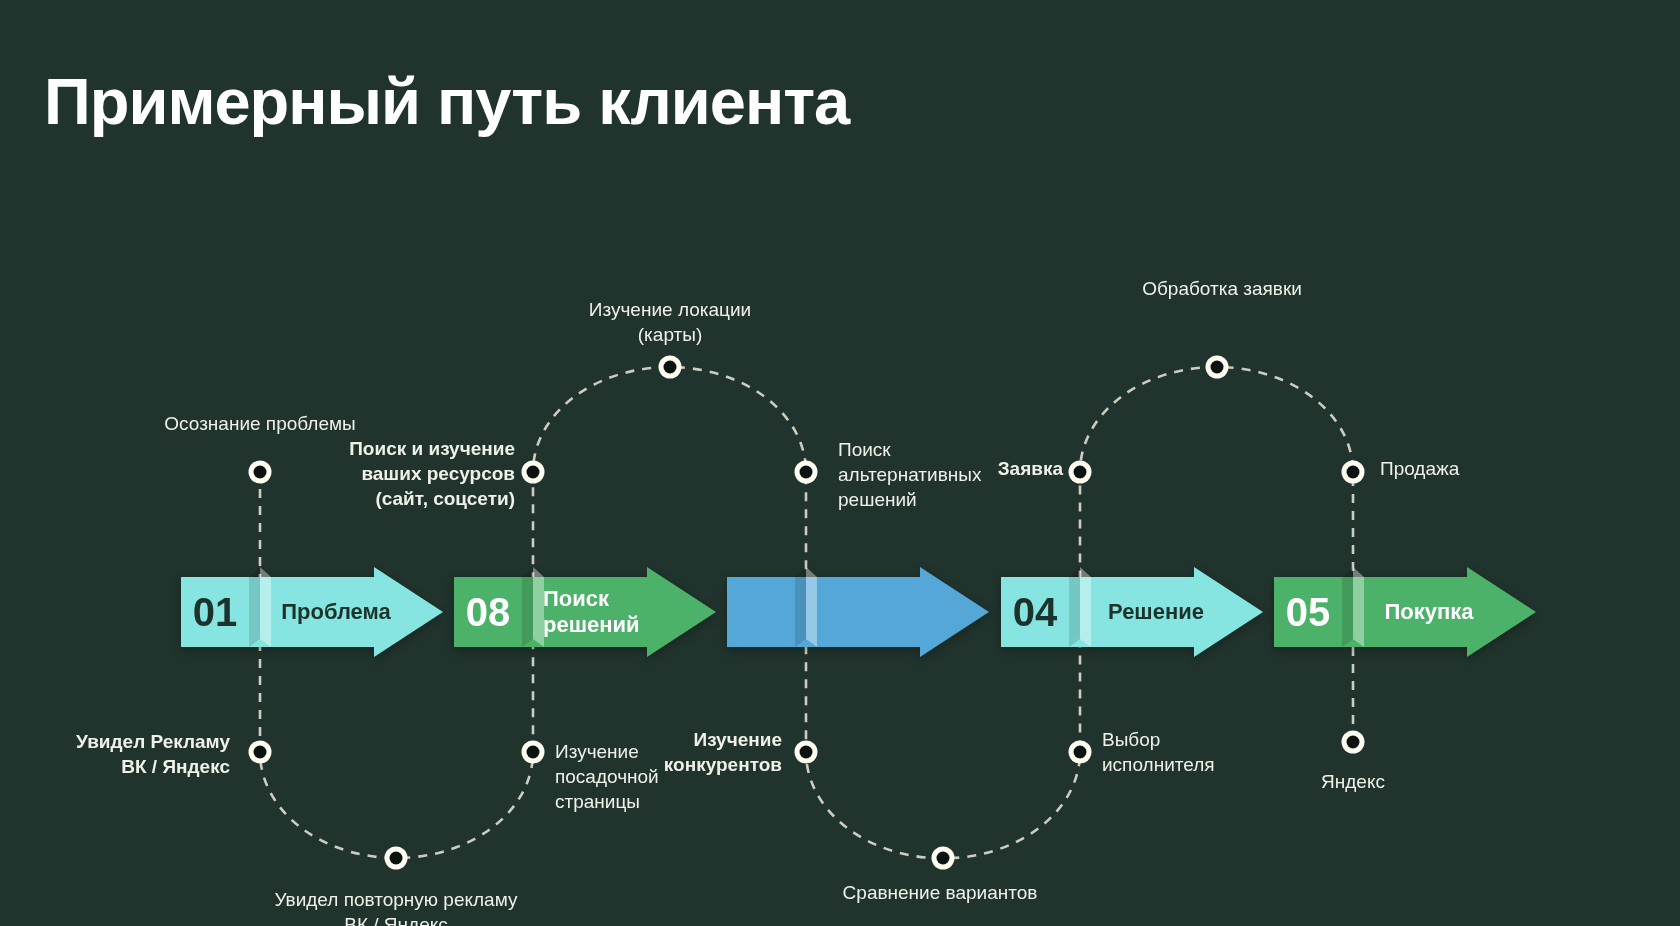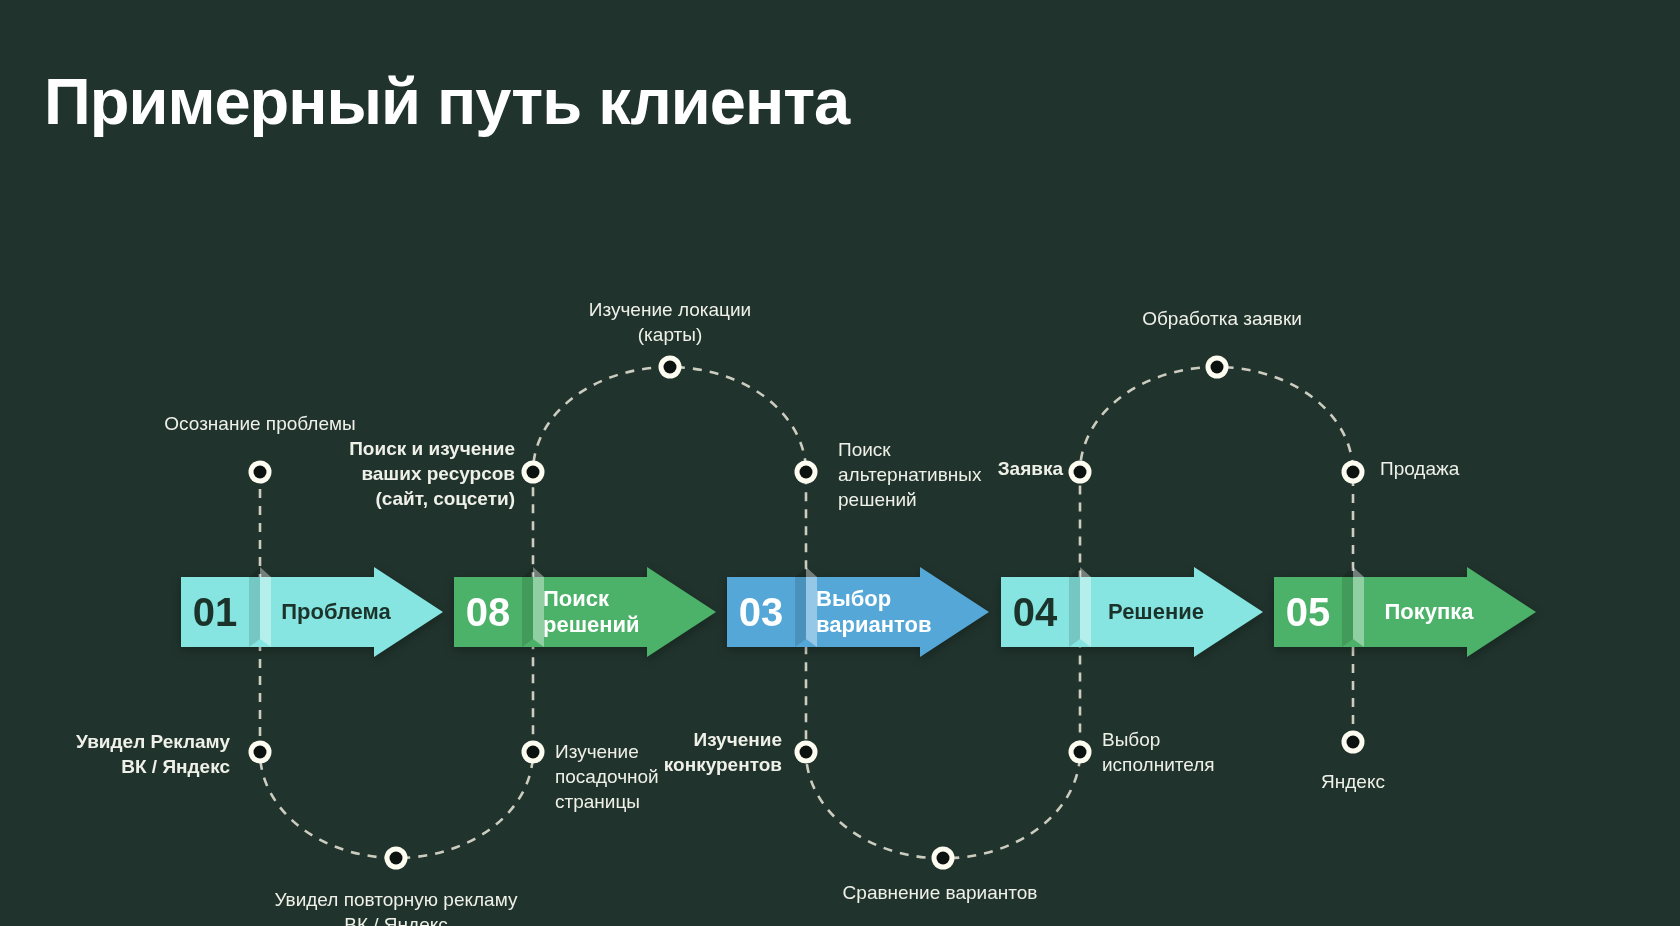--- a/index.html
+++ b/index.html
@@ -125,21 +125,21 @@
   <div class="abs node t-c" style="left:260px;top:379px">Осознание проблемы</div>
   <div class="abs node t-r" style="right:1165px;top:404px">Поиск и изучение
 ваших ресурсов
 (сайт, соцсети)</div>
   <div class="abs node t-c" style="left:670px;top:265px">Изучение локации
 (карты)</div>
   <div class="abs node" style="left:838px;top:405px">Поиск
 альтернативных
 решений</div>
   <div class="abs node t-r" style="right:617px;top:424px">Заявка</div>
-  <div class="abs node t-c" style="left:1222px;top:274px">Обработка заявки</div>
+  <div class="abs node t-c" style="left:1222px;top:244px">Обработка заявки</div>
   <div class="abs node" style="left:1380px;top:424px">Продажа</div>
   <div class="abs node t-r" style="right:1450px;top:697px">Увидел Рекламу
 ВК / Яндекс</div>
   <div class="abs node" style="left:555px;top:707px">Изучение
 посадочной
 страницы</div>
   <div class="abs node t-c" style="left:396px;top:855px">Увидел повторную рекламу
 ВК / Яндекс</div>
   <div class="abs node t-r" style="right:898px;top:695px">Изучение
 конкурентов</div>
@@ -174,24 +174,20 @@
       </div>
   </div>
 
   <div class="arrow scheme-blue" style="left:727px">
     <svg width="262" height="92" viewBox="0 0 262 92">
       <rect x="0" y="11" width="193" height="70" fill="#55a7d8"></rect>
       <polygon points="193,1 262,46 193,91" fill="#55a7d8"></polygon>
       <polygon class="band-l" points="68,11 79,1 79,73 68,81"></polygon>
       <polygon class="band-r" points="79,1 90,11 90,81 79,73"></polygon>
     </svg>
-    <div class="num">03</div>
-    <div class="lbl">
-        <span>Выбор вариантов</span>
-      </div>
   </div>
 
   <div class="arrow scheme-cyan" style="left:1001px">
     <svg width="262" height="92" viewBox="0 0 262 92">
       <rect x="0" y="11" width="193" height="70" fill="#86e5e1"></rect>
       <polygon points="193,1 262,46 193,91" fill="#86e5e1"></polygon>
       <polygon class="band-l" points="68,11 79,1 79,73 68,81"></polygon>
       <polygon class="band-r" points="79,1 90,11 90,81 79,73"></polygon>
     </svg>
     <div class="num">04</div>

